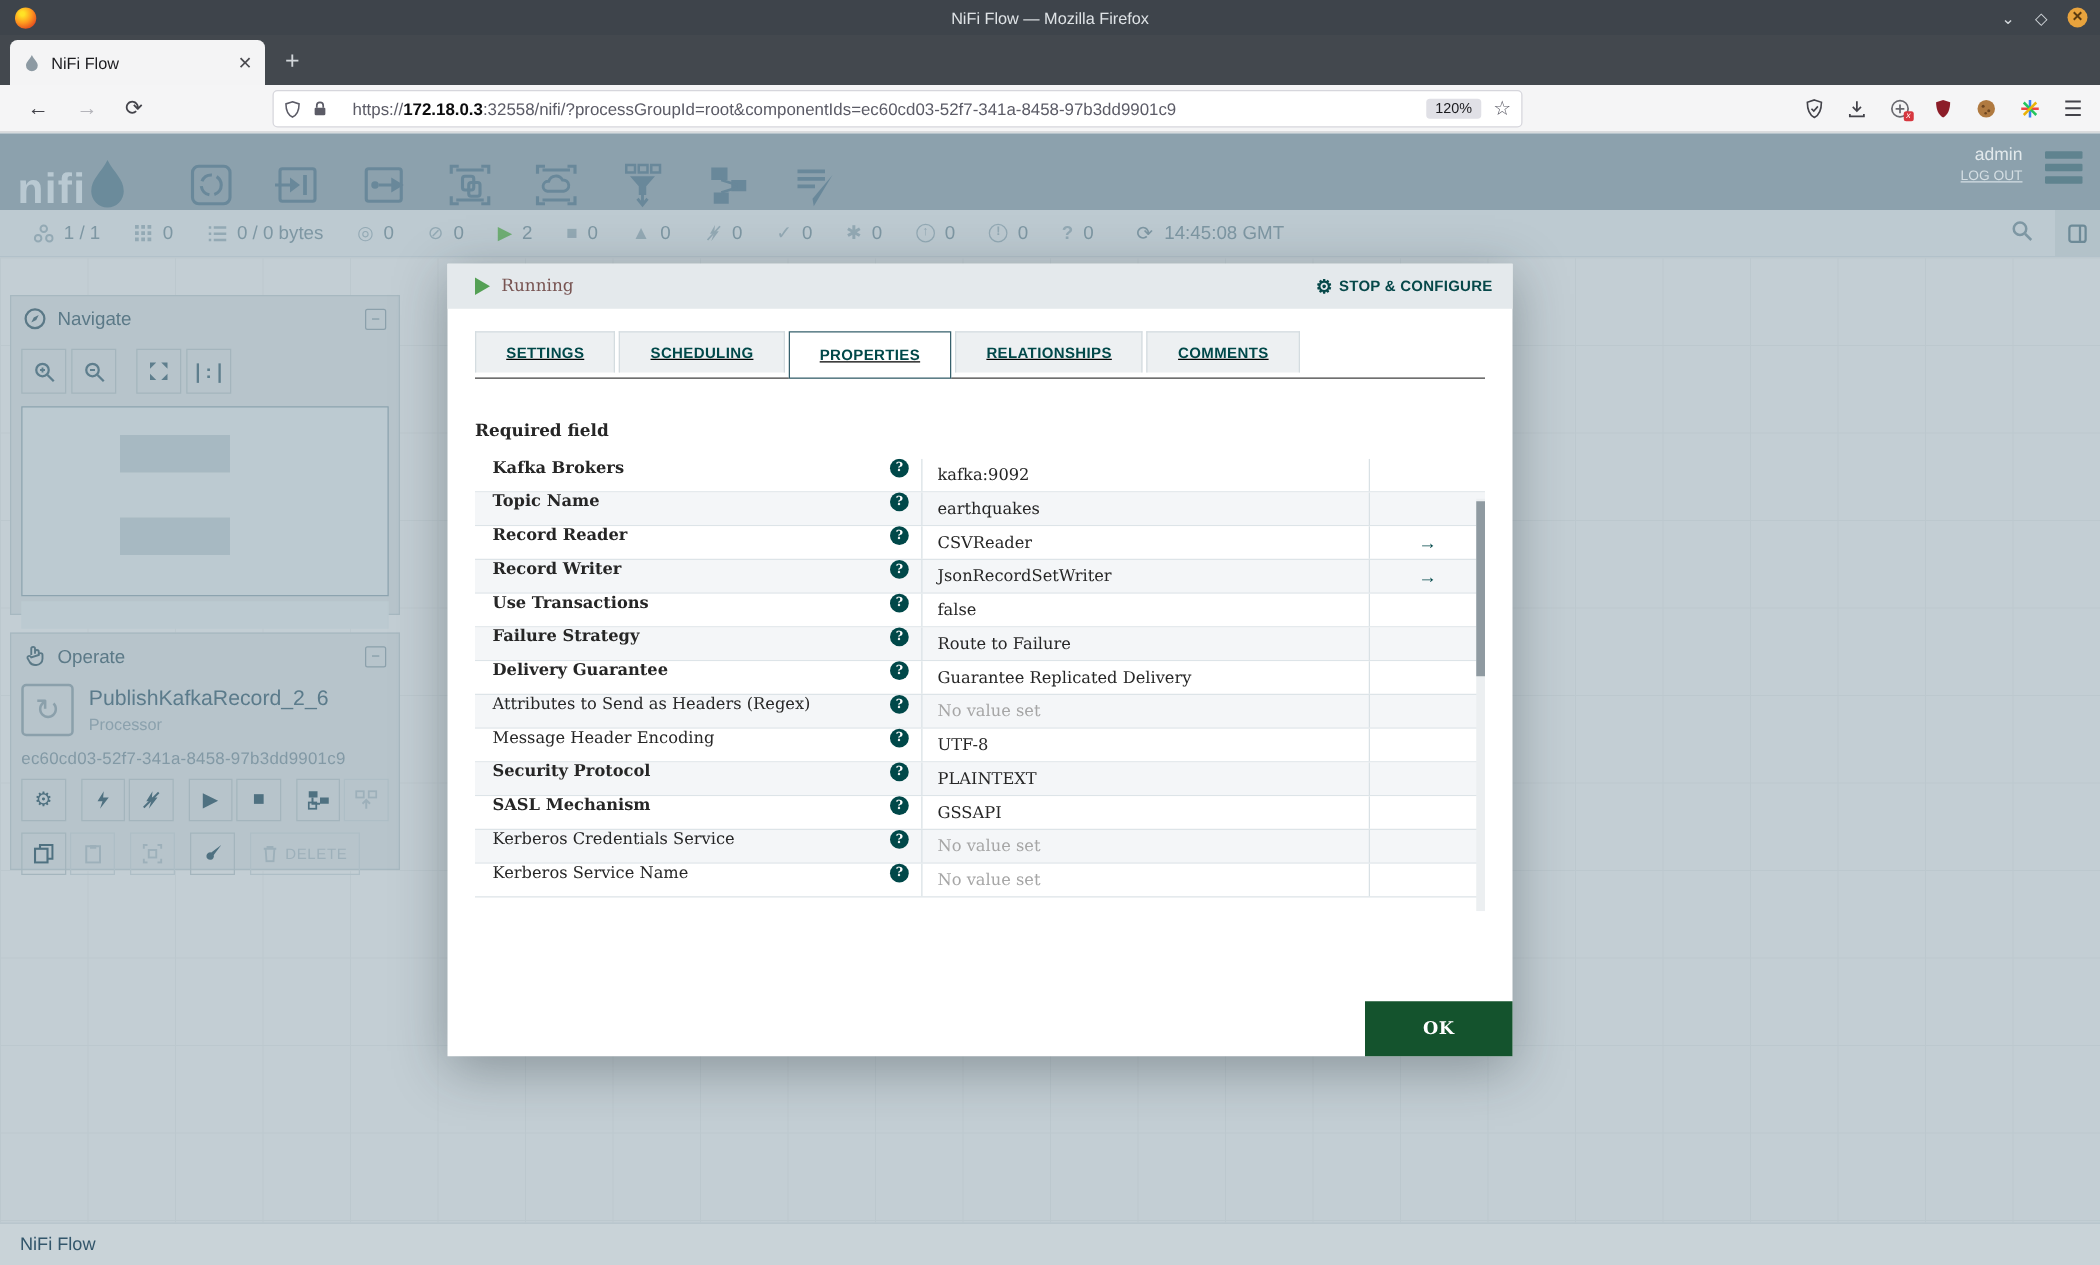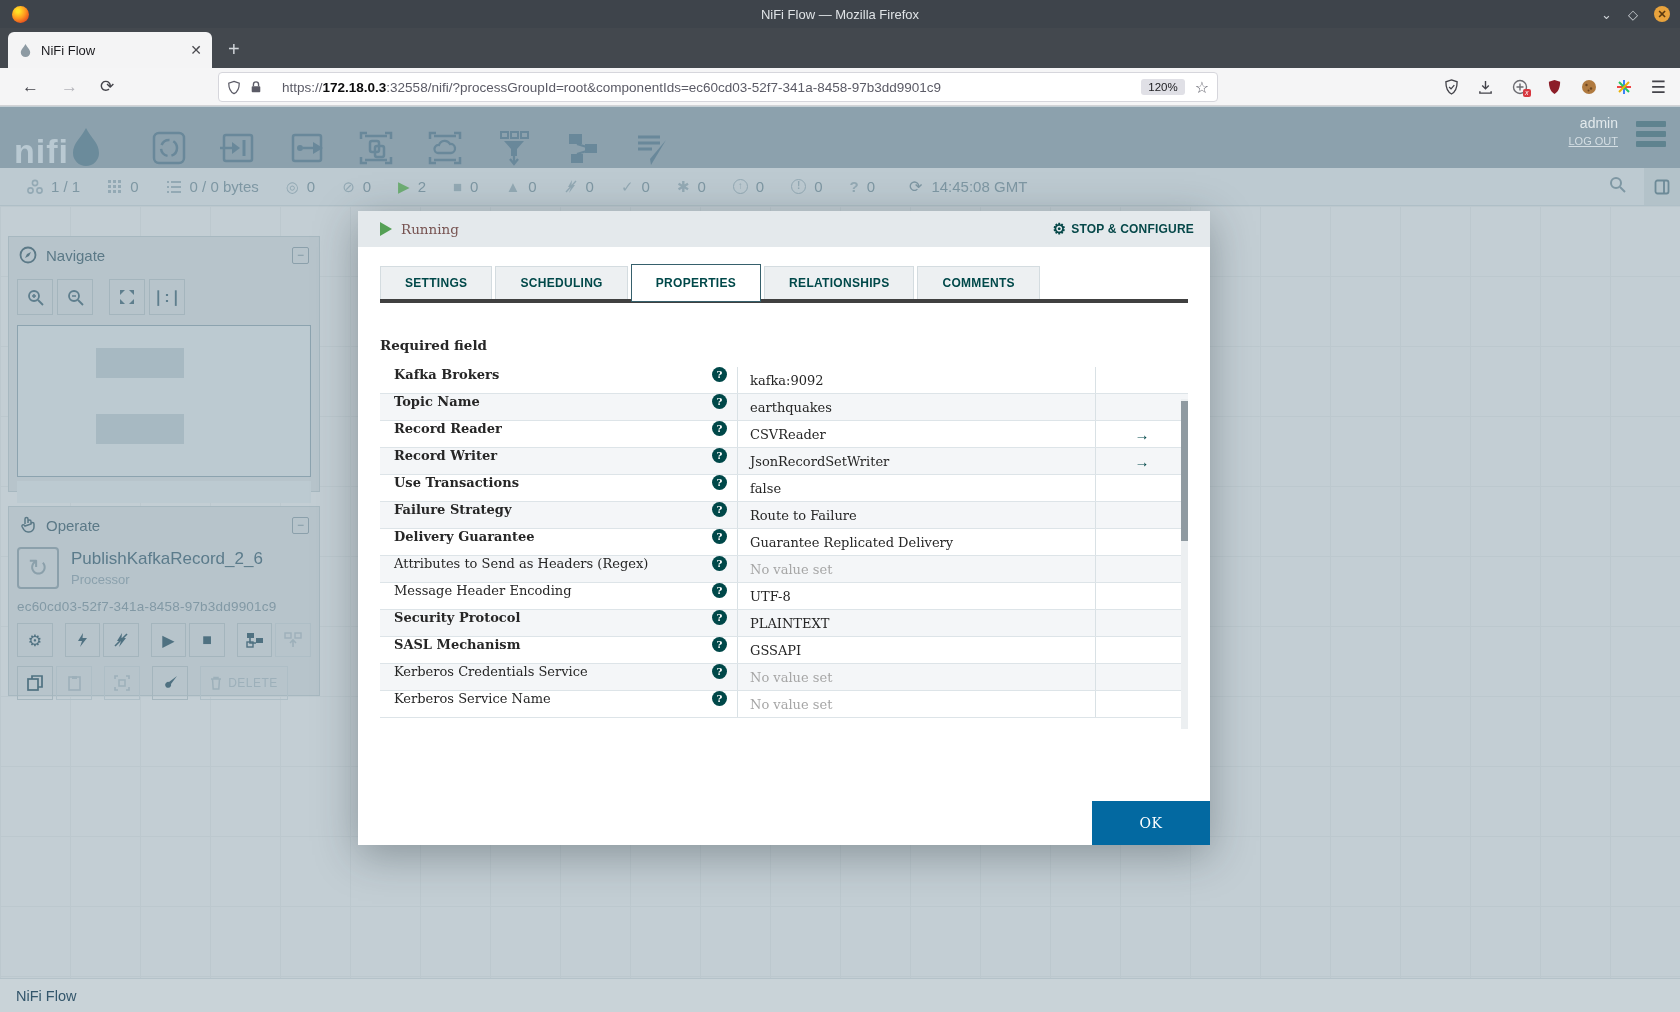--- a/index.html
+++ b/index.html
@@ -94,41 +94,41 @@
   
   .dialog { position:absolute; left:358px; top:211px; width:852px; height:634px; background:#fff; box-shadow:0 10px 40px rgba(30,40,45,.35); }
   .dlg-hdr { height:64px; background:#72909c; display:flex; align-items:center; padding:0 22px; }
   .dlg-title { font-family:"DejaVu Serif", serif; font-weight:bold; font-size:20px; color:#fff; letter-spacing:.3px; }
   .dlg-status { height:36px; background:#e4e9ec; display:flex; align-items:center; padding:0 16px 0 22px; }
   .run-tri { width:0; height:0; border-left:12px solid #54a055; border-top:7px solid transparent; border-bottom:7px solid transparent; margin-right:9px; }
   .run-label { font-family:"DejaVu Serif", serif; font-size:13.5px; color:#775351; }
   .dlg-action { margin-left:auto; display:flex; align-items:center; gap:5px; color:#064849; font-size:12px; font-weight:bold; letter-spacing:.2px; }
   .dlg-action .gear { font-size:15px; }
   .dlg-body { padding:18px 22px 0; position:relative; }
-  .tabs { display:flex; align-items:center; gap:3px; border-bottom:4px solid #404040; height:38px; }
+  .tabs { display:flex; align-items:flex-start; gap:3px; border-bottom:1px solid #404040; height:38px;text-decoration:underline; }
   .dtab { height:33px; background:#edf0f2; border:1px solid #d4dce0; border-bottom:none; display:flex; align-items:center; justify-content:center; padding:0 24px; font-size:12px; font-weight:bold; color:#004849; letter-spacing:.3px; }
   .dtab.active { height:38px; background:#fff; border:1px solid #36606c; margin-bottom:-1px; }
   .req-note { margin-top:34px; font-family:"DejaVu Serif", serif; font-weight:bold; font-size:13.5px; color:#262626; }
   .tablewrap { margin-top:14px; height:362px; overflow:hidden; position:relative; }
   .thead { height:32px; background:#7a8d99; display:flex; align-items:center; }
   .thead .h1 { width:357px; padding-left:14px; }
   .thead .h2 { padding-left:13px; }
   .thead span { font-family:"DejaVu Serif", serif; font-size:13.5px; color:#fff; }
   .prow { height:27px; display:flex; align-items:stretch; border-bottom:1px solid #dde4e8; background:#fff; }
   .prow.alt { background:#f4f6f8; }
   .pcell { width:357px; display:flex; align-items:flex-start; padding:0 10px 0 14px; }
   .pcell .pname { font-family:"DejaVu Serif", serif; font-size:13px; color:#262626; flex:1; white-space:nowrap; }
   .pcell.req .pname { font-weight:bold; }
   .help { width:15px; height:15px; background:#004849; border-radius:50%; color:#fff; font-size:10px; line-height:15px; text-align:center; font-weight:bold; font-family:"DejaVu Serif", serif; }
   .vcell { width:358px; border-left:1px solid #d9e1e5; display:flex; align-items:center; padding-left:12px; font-family:"DejaVu Serif", serif; font-size:13px; color:#262626; white-space:nowrap; }
   .vcell.unset { color:#a6a6a6; }
   .acell { flex:1; border-left:1px solid #d9e1e5; display:flex; align-items:center; justify-content:center; color:#004849; font-size:15px; font-weight:bold; }
   .vscroll { position:absolute; right:0; top:32px; bottom:0; width:7px; background:#eceff1; }
   .vthumb { position:absolute; top:2px; left:0; width:7px; height:140px; background:#8f9aa1; }
-  .ok-btn { position:absolute; right:0; bottom:0; width:118px; height:44px; background:#0369a1; color:#fff; font-family:"DejaVu Serif", serif; font-weight:normal; font-size:14px; display:flex; align-items:center; justify-content:center; letter-spacing:.5px; }
+  .ok-btn { position:absolute; right:0; bottom:0; width:118px; height:44px; background:#14532d; color:#fff; font-family:"DejaVu Serif", serif; font-weight:bold; font-size:14px; display:flex; align-items:center; justify-content:center; letter-spacing:.5px; }
 
   svg { fill:none; stroke:currentColor; }
 </style>
 </head>
 <body>
 
 <div id="screen">
 
   <div class="titlebar">
     <div class="ff-logo"></div>

